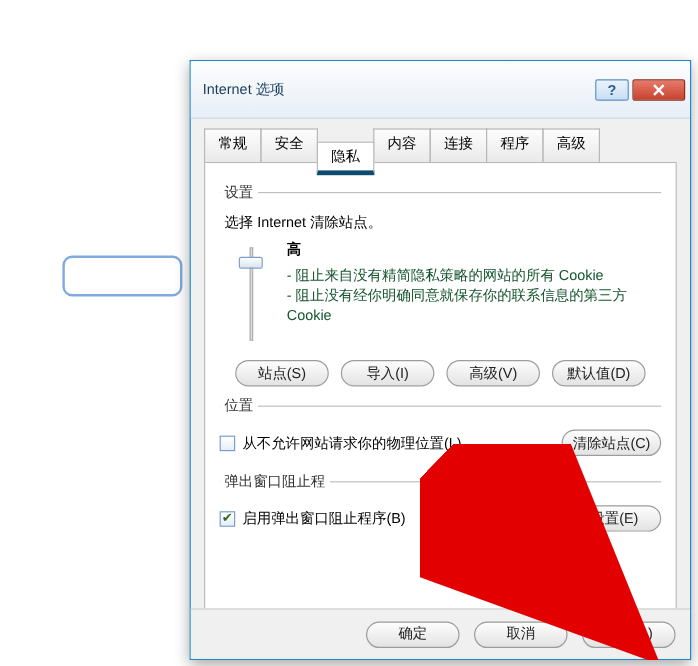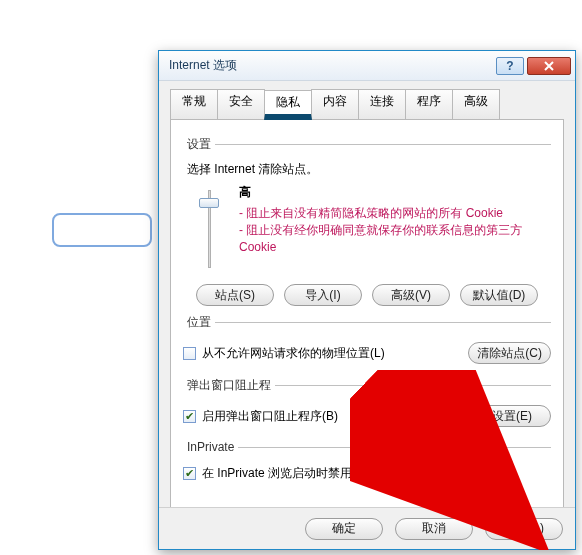--- a/index.html
+++ b/index.html
@@ -7,50 +7,50 @@
   .bg-box {
     position: absolute; left: 52px; top: 213px; width: 100px; height: 34px;
     border: 2px solid #7fa9df; border-radius: 8px; background: #fff;
   }
   .dialog {
     position: absolute; left: 158px; top: 50px; width: 418px; height: 500px;
     border: 1px solid #2189c7; background: #f0f0f0;
     box-shadow: 0 4px 12px rgba(0,0,0,.35);
   }
   .titlebar {
-    height: 30px; background: linear-gradient(#fdfdfd, #e6eef7);
+    height: 48px; background: linear-gradient(#fdfdfd, #e6eef7);
     display: flex; align-items: center; padding: 0 4px 0 10px;
     border-bottom: 1px solid #cfd8e2;
   }
   .titlebar .title { flex: 1; color: #1a3a5a; }
   .winbtn { width: 28px; height: 18px; margin-left: 3px; border: 1px solid #5a8fc3;
     display: inline-flex; align-items: center; justify-content: center; border-radius: 2px; }
   .winbtn.help  { background: linear-gradient(#eaf2fb,#c9dff5); color:#2b5a8a; font-weight:bold; }
   .winbtn.close { width: 44px; background: linear-gradient(#e87a6b,#c9422e); color:#fff; border-color:#8a2e20;}
   .winbtn.close svg { stroke:#fff; }
   .client { padding: 8px 11px 0 11px; }
   .tabs { display:flex; border-bottom:1px solid #b9b9b9; }
   .tab {
     padding: 3px 11px; border:1px solid #b9b9b9; border-bottom:none;
     background: linear-gradient(#fdfdfd,#e9e9e9); margin-right:-1px; position:relative;
   }
-  .tab.active { background:#fff; z-index:2; border-bottom:6px solid #0c4a6e; top:1px; }
+  .tab.active { background:#fff; z-index:2; border-bottom:4px solid #0c4a6e; top:11px; }
   .panel { border:1px solid #b9b9b9; border-top:none; background:#fff; padding: 8px 12px 12px 12px; height: 398px;}
   fieldset { border:none; border-top:1px solid #c0c0c0; margin: 8px 0 4px 0; padding: 6px 0 0 0;}
   legend { padding:0 4px; color:#333; }
   .row { display:flex; align-items:flex-start; gap:12px; margin-top:4px; }
   .slider {
     width: 36px; height: 90px; position: relative; margin-left: 8px;
   }
   .slider .track { position:absolute; left:17px; top:6px; width:3px; height:78px;
     background:#dcdcdc; border:1px solid #b0b0b0;}
   .slider .thumb { position:absolute; left:8px; top:14px; width:20px; height:10px;
     background:linear-gradient(#fdfdfd,#d8e4f0); border:1px solid #7fa0c4; border-radius:2px;}
   .slider-label { font-weight:bold; margin-bottom:4px; }
-  .bullets { color:#be185d; line-height:1.4; }
+  .bullets { color:#14532d; line-height:1.4; }
   .btnrow { display:flex; gap:10px; justify-content:center; margin-top:10px; }
   .btn {
     min-width: 78px; height: 22px; padding: 0 8px;
     background: linear-gradient(#fdfdfd,#e3e3e3); border:1px solid #9c9c9c; border-radius:11px;
     display:inline-flex; align-items:center; justify-content:center; color:#222;
   }
   .line { display:flex; align-items:center; gap:6px; margin:5px 0;}
   .chk { width:13px; height:13px; border:1px solid #7a9ccf; background:linear-gradient(#fff,#e6eef7);
     display:inline-flex; align-items:center; justify-content:center;}
   .chk.on::after { content:"✔"; color:#2e6b1a; font-size:11px; line-height:1;}
@@ -126,27 +126,20 @@
 
       <fieldset>
         <legend>弹出窗口阻止程</legend>
         <div class="line">
           <span class="chk on"></span>
           <span>启用弹出窗口阻止程序(B)</span>
           <span class="btn right-btn">设置(E)</span>
         </div>
       </fieldset>
 
-      <fieldset>
-        <legend>InPrivate</legend>
-        <div class="line">
-          <span class="chk on"></span>
-          <span>在 InPrivate 浏览启动时禁用工具栏和扩展(T)</span>
-        </div>
-      </fieldset>
 
     </div>
   </div>
 
   <div class="footer">
     <span class="btn">确定</span>
     <span class="btn">取消</span>
     <span class="btn">应用(A)</span>
   </div>
 </div>

